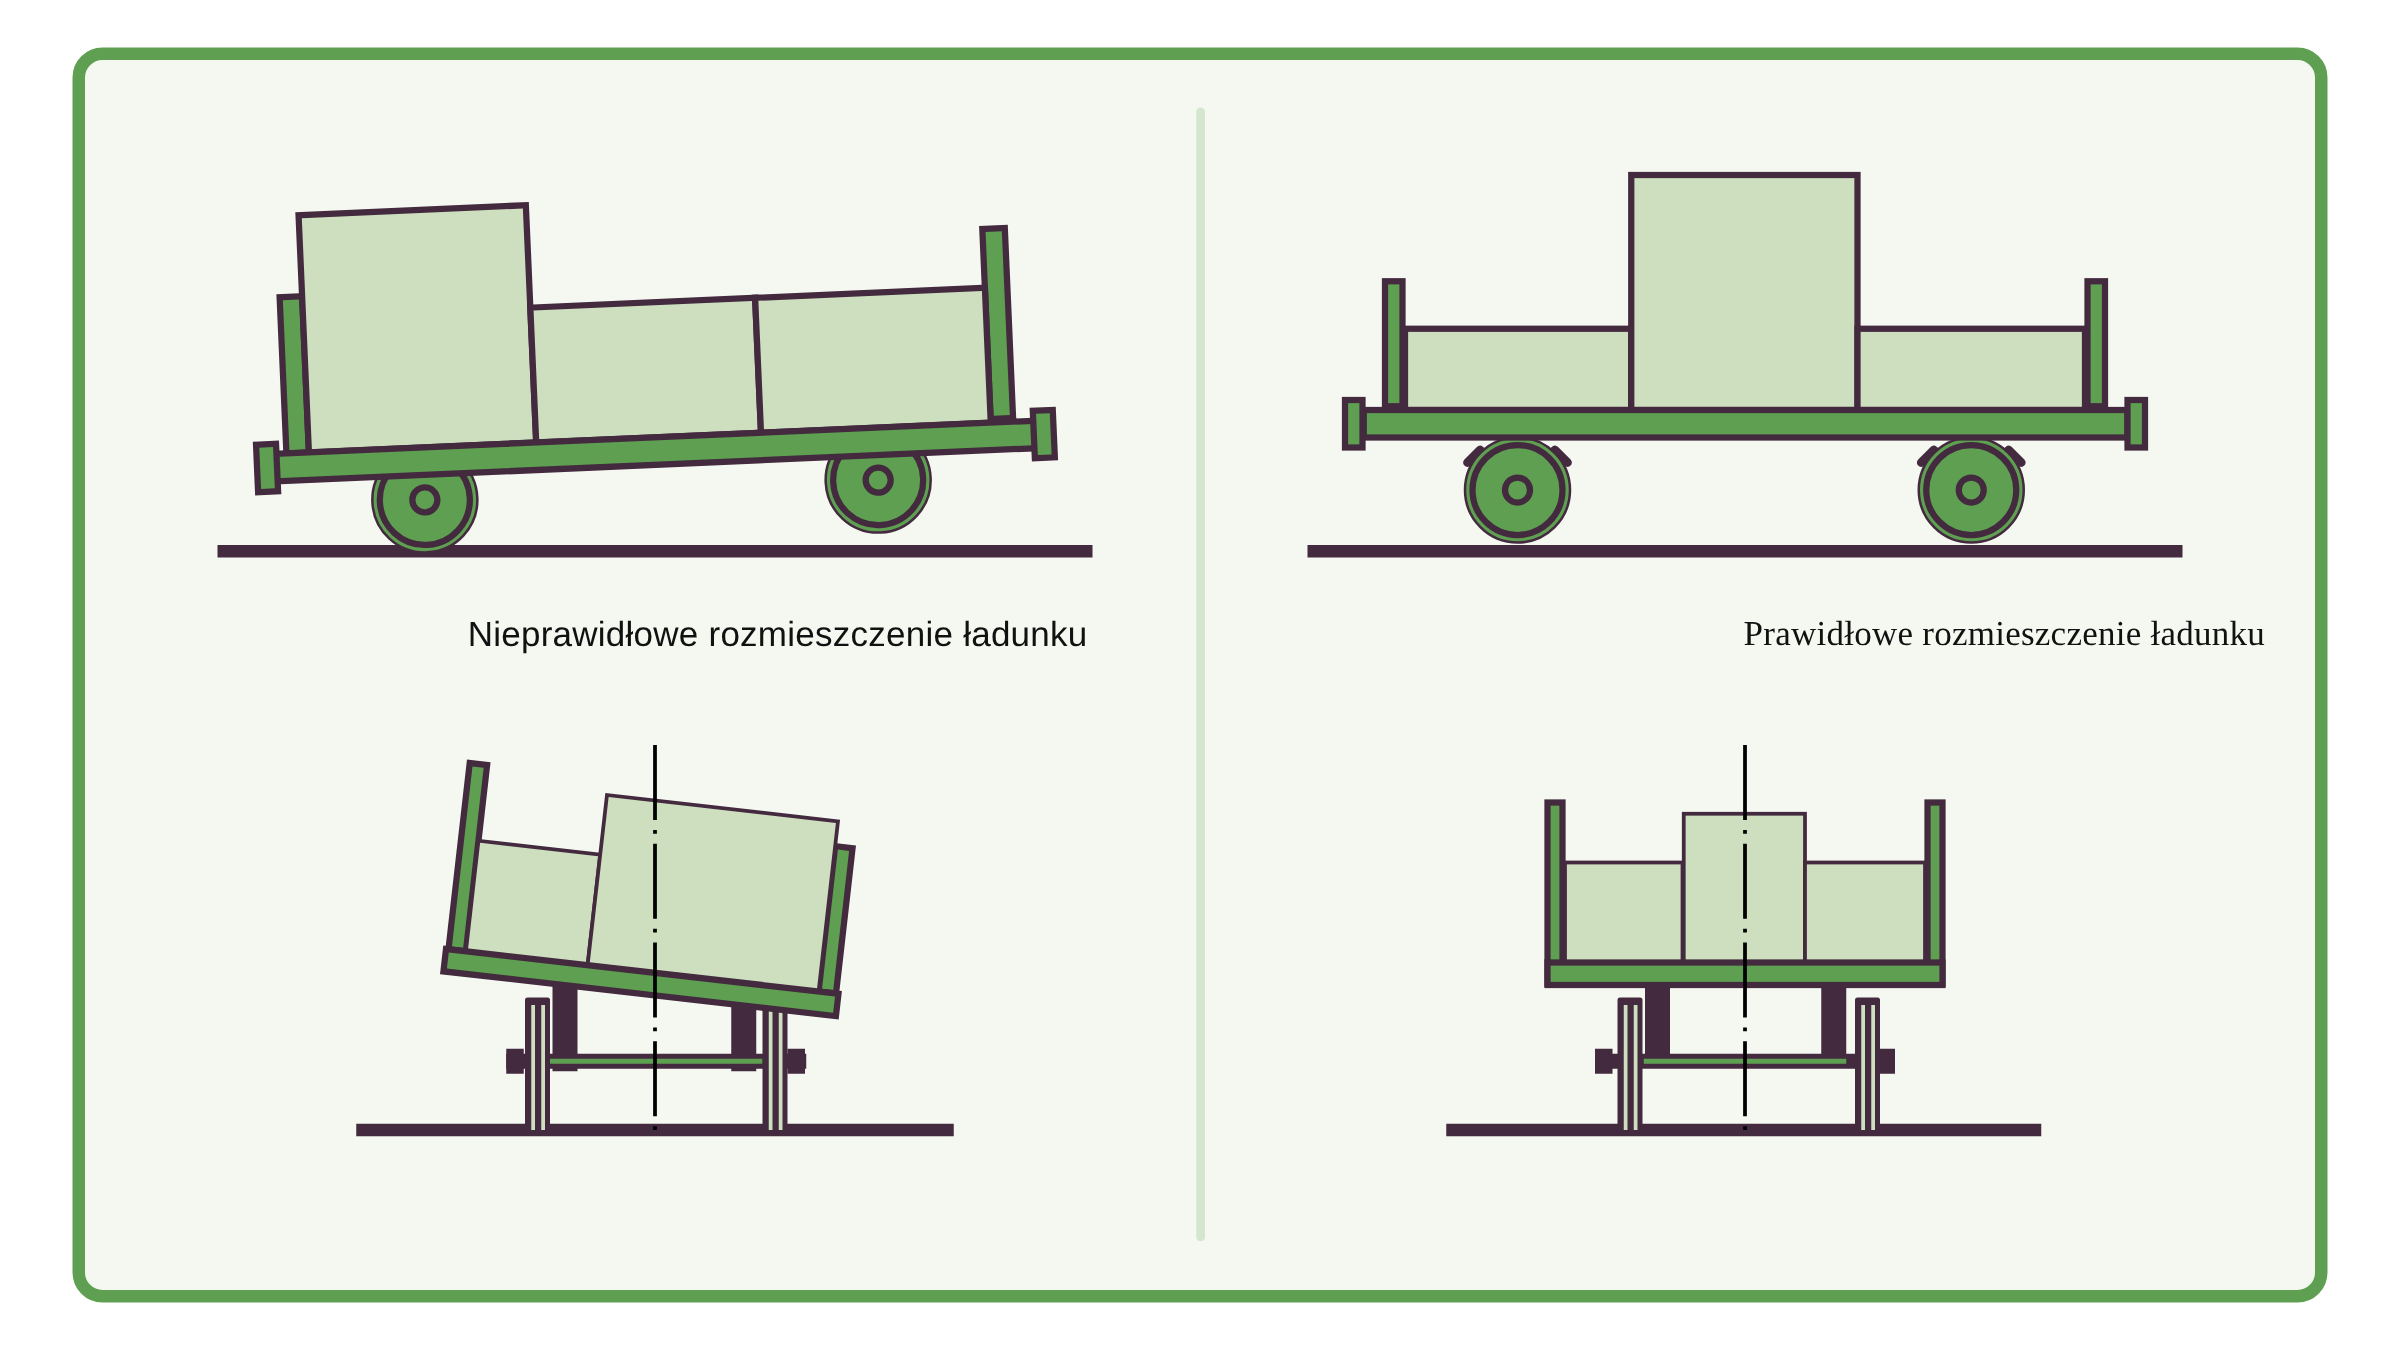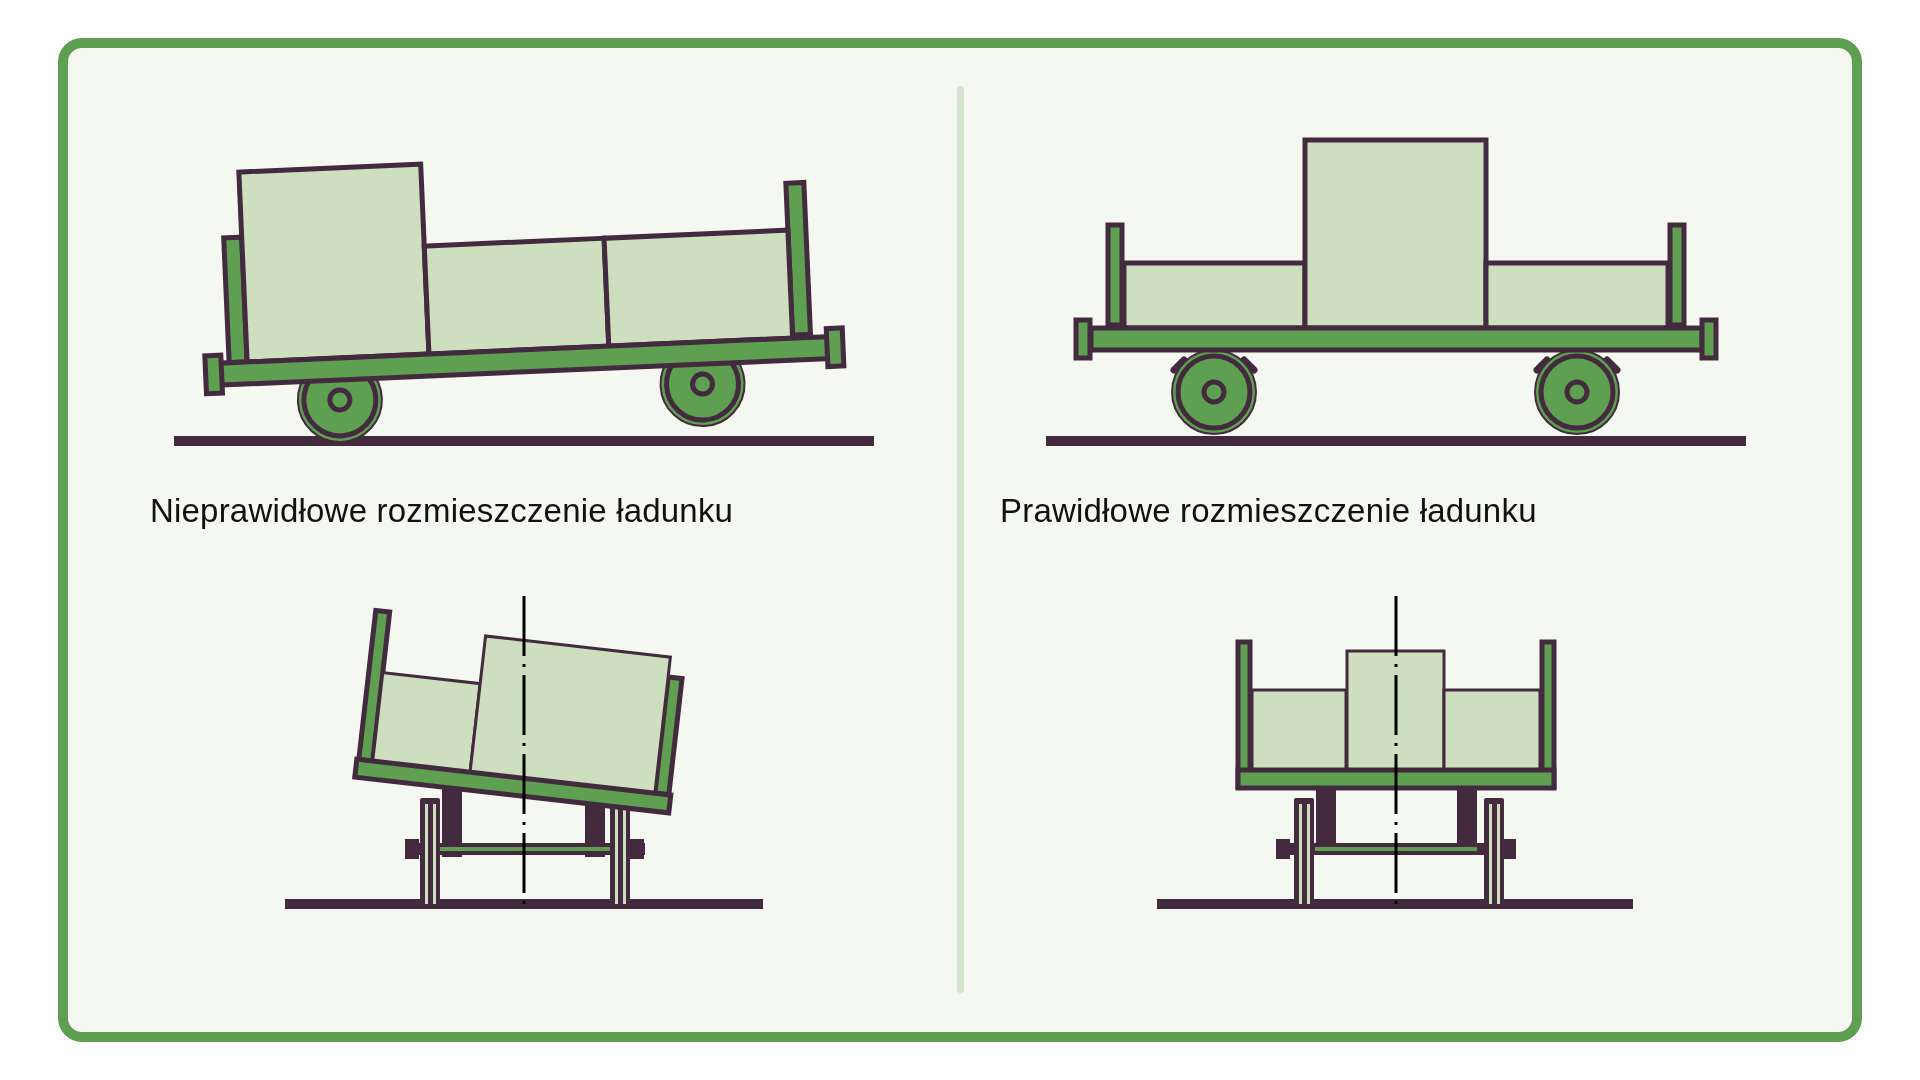--- a/index.html
+++ b/index.html
@@ -3,24 +3,24 @@
 <meta charset="utf-8">
 <style>
   html, body { margin: 0; padding: 0; background: #ffffff; }
   body { width: 1920px; height: 1080px; position: relative; overflow: hidden;
          font-family: "Liberation Sans", "DejaVu Sans", sans-serif; }
   .frame { position: absolute; left: 58px; top: 38px; width: 1784px; height: 984px;
            border: 10px solid #5e9f51; border-radius: 24px; background: #f5f8f1; }
   .divider { position: absolute; left: 957px; top: 86px; width: 7px; height: 907px;
              background: #d4e6cd; border-radius: 4px; }
   svg.art { position: absolute; left: 0; top: 0; width: 1920px; height: 1080px; }
-  .caption { position: absolute; top: 492px; font-size: 33px; color: #111111;
-             white-space: nowrap; text-align: left; letter-spacing: 0.2px; }
+  .caption { position: absolute; top: 492px; font-size: 28px; color: #111111;
+             white-space: nowrap; text-align: right; letter-spacing: 0.2px; }
   .caption.left { left: 150px; width: 720px; }
-  .caption.right { left: 1000px; width: 720px; }
+  .caption.right { left: 1092px; width: 720px; font-family: Liberation Serif, serif; }
 </style>
 </head>
 <body>
 
 <div class="frame"></div>
 <div class="divider"></div>
 
 <svg class="art" viewBox="0 0 1920 1080">
   <defs>
     <g id="wheel-side">

